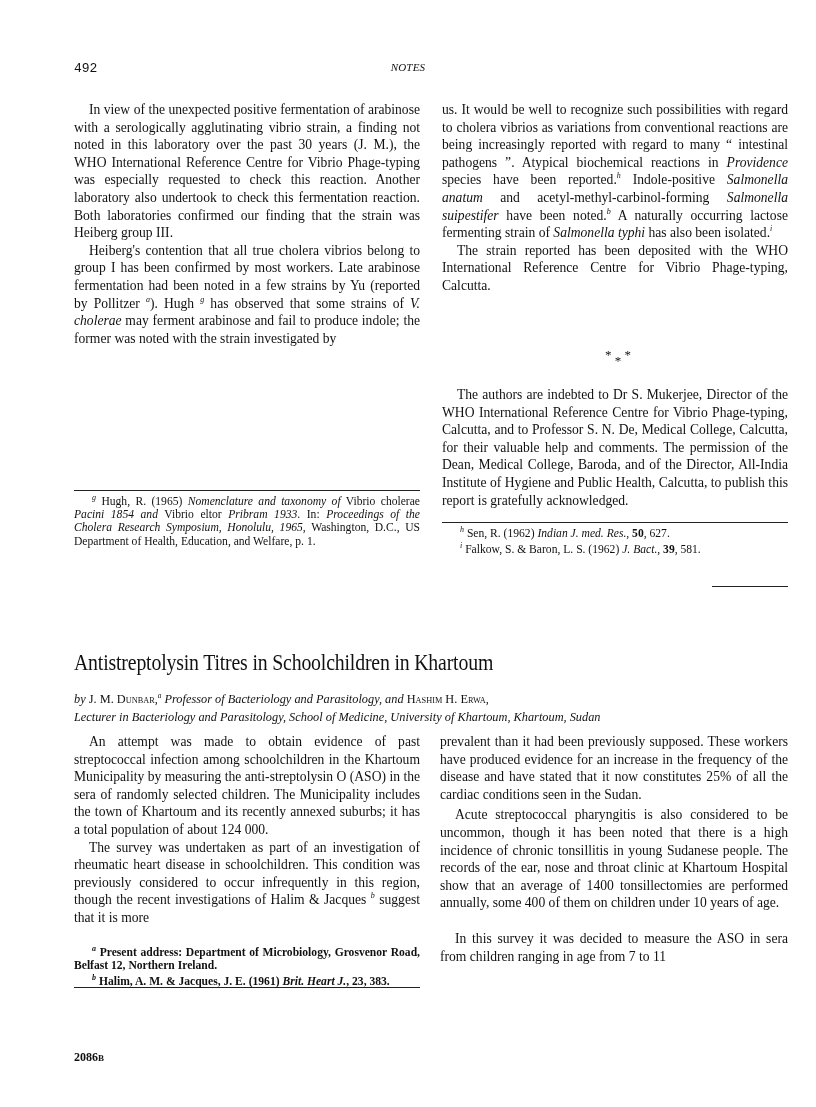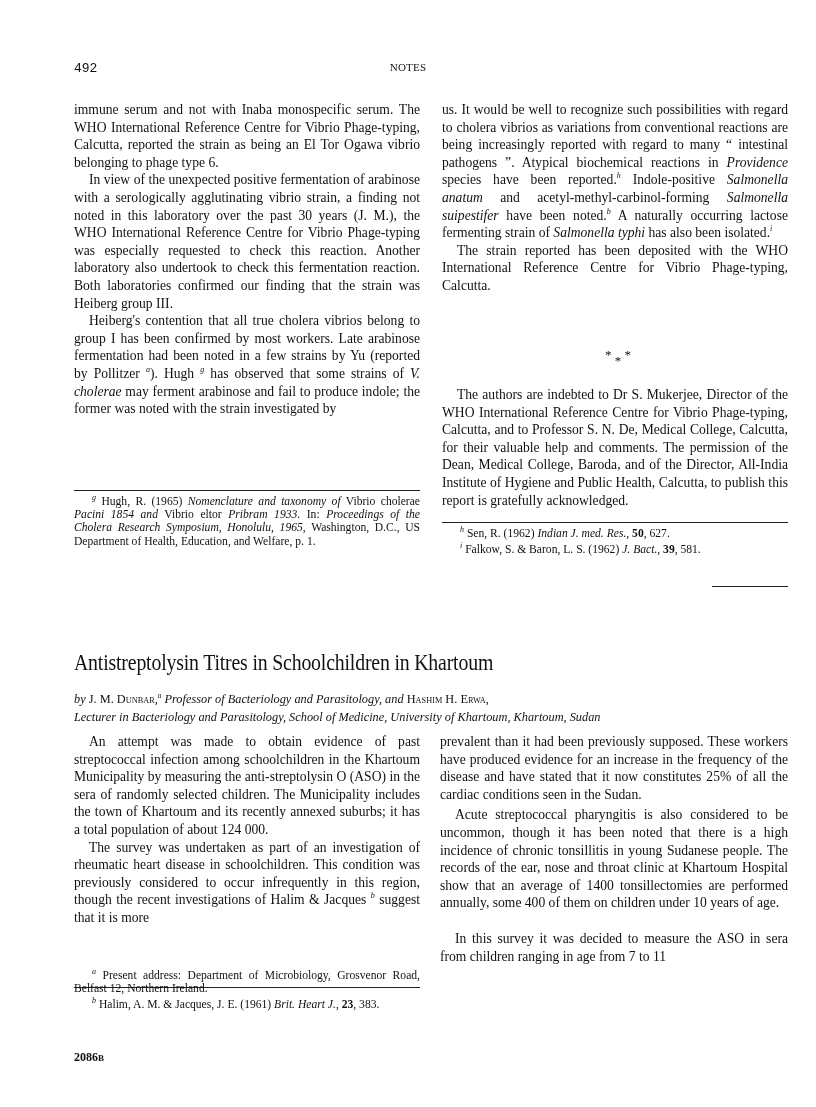--- a/index.html
+++ b/index.html
@@ -3,21 +3,21 @@
 <meta charset="utf-8">
 <style>
   html, body { margin: 0; padding: 0; background: #ffffff; }
   body {
     width: 816px; height: 1107px; position: relative; overflow: hidden;
     font-family: "Liberation Serif", "DejaVu Serif", serif;
     color: #111111;
   }
   .abs { position: absolute; }
   .header-num { left: 74px; top: 61px; font-size: 13px; font-family: Liberation Mono, monospace; }
-  .header-title { left: 0; width: 816px; top: 61px; text-align: center; font-size: 11px; letter-spacing: 0.2px; }
+  .header-title { left: 0; width: 816px; top: 61px; text-align: center; font-size: 11px; letter-spacing: 0.2px; font-style: italic; }
 
   .col { position: absolute; font-size: 13.6px; line-height: 17.6px; text-align: justify; }
   .col p { margin: 0; }
   .col p.indent { text-indent: 15px; }
   .col-left-top { left: 74px; top: 101px; width: 346px; }
   .col-right-top { left: 442px; top: 101px; width: 346px; }
   .col-left-bottom { left: 74px; top: 733px; width: 346px; }
   .col-right-bottom { left: 440px; top: 733px; width: 348px; }
 
   .fn-rule { position: absolute; height: 1px; background: #222; }
@@ -38,21 +38,20 @@
   .sig { position: absolute; left: 74px; top: 1050px; font-size: 12px; font-weight: bold; }
   .sig .small { font-size: 9px; }
 </style>
 </head>
 <body>
 
 <div class="abs header-num">492</div>
 <div class="abs header-title">NOTES</div>
 
 <div class="col col-left-top">
-  <p>immune serum and not with Inaba monospecific serum. The WHO International Reference Centre for Vibrio Phage-typing, Calcutta, reported the strain as being an El Tor Ogawa vibrio belonging to phage type 6.</p>
   <p class="indent">In view of the unexpected positive fermentation of arabinose with a serologically agglutinating vibrio strain, a finding not noted in this laboratory over the past 30 years (J. M.), the WHO International Reference Centre for Vibrio Phage-typing was especially requested to check this reaction. Another laboratory also undertook to check this fermentation reaction. Both laboratories confirmed our finding that the strain was Heiberg group III.</p>
   <p class="indent"><span>Heiberg's contention that all true cholera vibrios belong to group I has been confirmed by most workers. Late arabinose fermentation had been noted in a few strains by Yu (reported by Pollitzer </span><sup>a</sup><span>). Hugh </span><sup>g</sup><span> has observed that some strains of </span><i>V. cholerae</i><span> may ferment arabinose and fail to produce indole; the former was noted with the strain investigated by</span></p>
 </div>
 
 <div class="fn-rule" style="left:74px; top:490px; width:346px;"></div>
 <div class="fn" style="left:74px; top:495px; width:346px;">
   <p class="indent"><sup>g</sup><span> Hugh, R. (1965) </span><i>Nomenclature and taxonomy of</i><span> Vibrio cholerae </span><i>Pacini 1854 and</i><span> Vibrio eltor </span><i>Pribram 1933</i><span>. In: </span><i>Proceedings of the Cholera Research Symposium, Honolulu, 1965</i><span>, Washington, D.C., US Department of Health, Education, and Welfare, p. 1.</span></p>
 </div>
 
 <div class="col col-right-top">
@@ -79,21 +78,21 @@
   <div><span>by </span><span class="sc up">J. M. Dunbar,</span><sup>a</sup><span> Professor of Bacteriology and Parasitology, and </span><span class="sc up">Hashim H. Erwa,</span></div>
   <div>Lecturer in Bacteriology and Parasitology, School of Medicine, University of Khartoum, Khartoum, Sudan</div>
 </div>
 
 <div class="col col-left-bottom">
   <p class="indent">An attempt was made to obtain evidence of past streptococcal infection among schoolchildren in the Khartoum Municipality by measuring the anti-streptolysin O (ASO) in the sera of randomly selected children. The Municipality includes the town of Khartoum and its recently annexed suburbs; it has a total population of about 124 000.</p>
   <p class="indent"><span>The survey was undertaken as part of an investigation of rheumatic heart disease in schoolchildren. This condition was previously considered to occur infrequently in this region, though the recent investigations of Halim &amp; Jacques </span><sup>b</sup><span> suggest that it is more</span></p>
 </div>
 
 <div class="fn-rule" style="left:74px; top:987px; width:346px;"></div>
-<div class="fn" style="left:74px; top:969px; width:346px;">
+<div class="fn" style="left:74px; top:946px; width:346px;font-weight:bold;">
   <p class="indent"><sup>a</sup><span> Present address: Department of Microbiology, Grosvenor Road, Belfast 12, Northern Ireland.</span></p>
   <p class="indent"><sup>b</sup><span> Halim, A. M. &amp; Jacques, J. E. (1961) </span><i>Brit. Heart J.</i><span>, </span><b>23</b><span>, 383.</span></p>
 </div>
 
 <div class="col col-right-bottom">
   <p>prevalent than it had been previously supposed. These workers have produced evidence for an increase in the frequency of the disease and have stated that it now constitutes 25% of all the cardiac conditions seen in the Sudan.</p>
   <p class="indent" style="margin-top:3px;">Acute streptococcal pharyngitis is also considered to be uncommon, though it has been noted that there is a high incidence of chronic tonsillitis in young Sudanese people. The records of the ear, nose and throat clinic at Khartoum Hospital show that an average of 1400 tonsillectomies are performed annually, some 400 of them on children under 10 years of age.</p>
   <p class="indent" style="margin-top:18px;">In this survey it was decided to measure the ASO in sera from children ranging in age from 7 to 11</p>
 </div>
 

